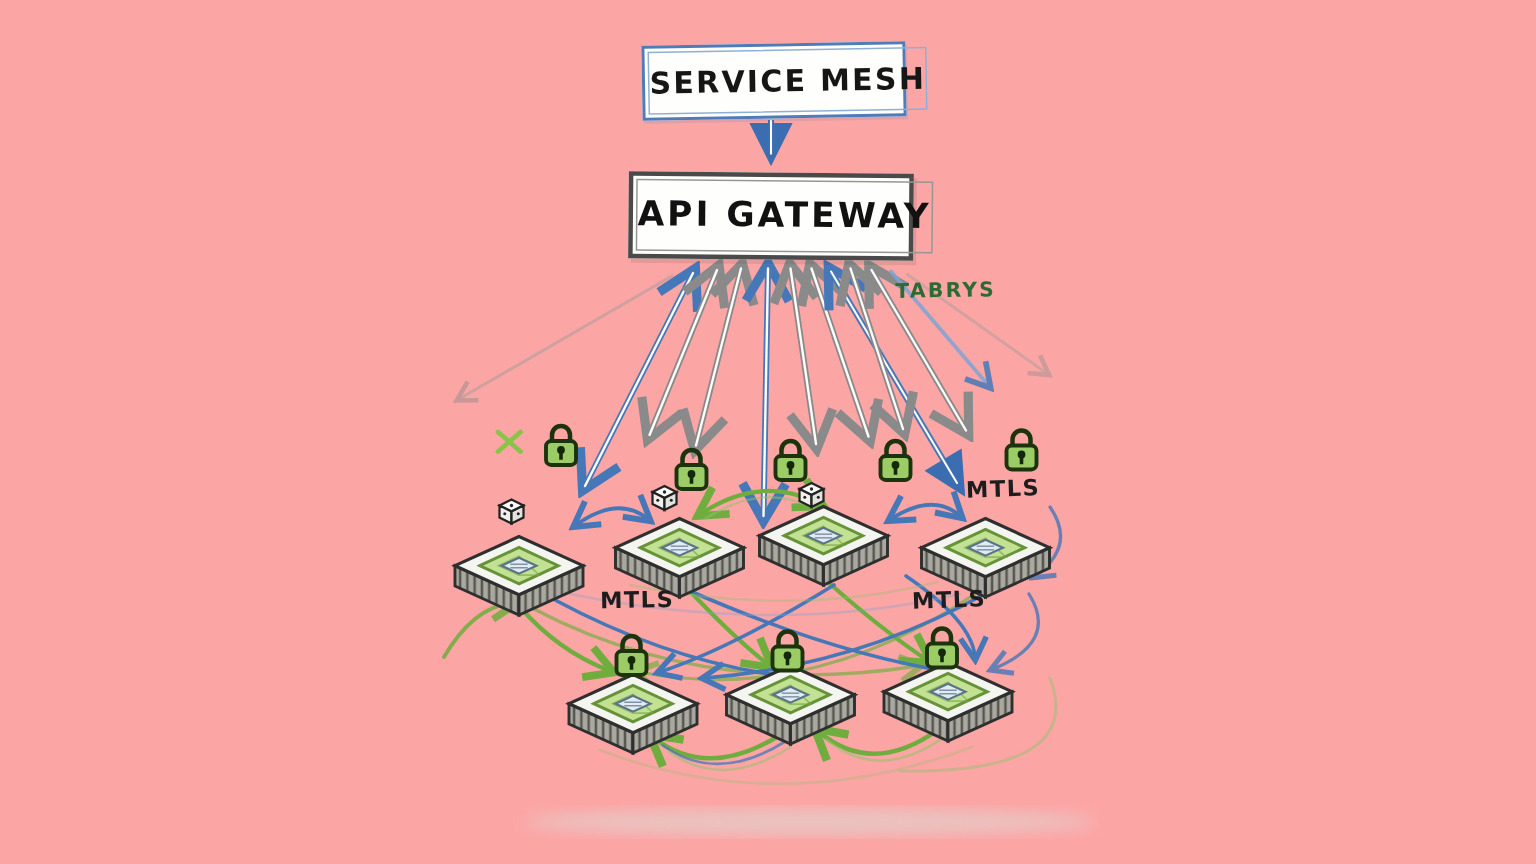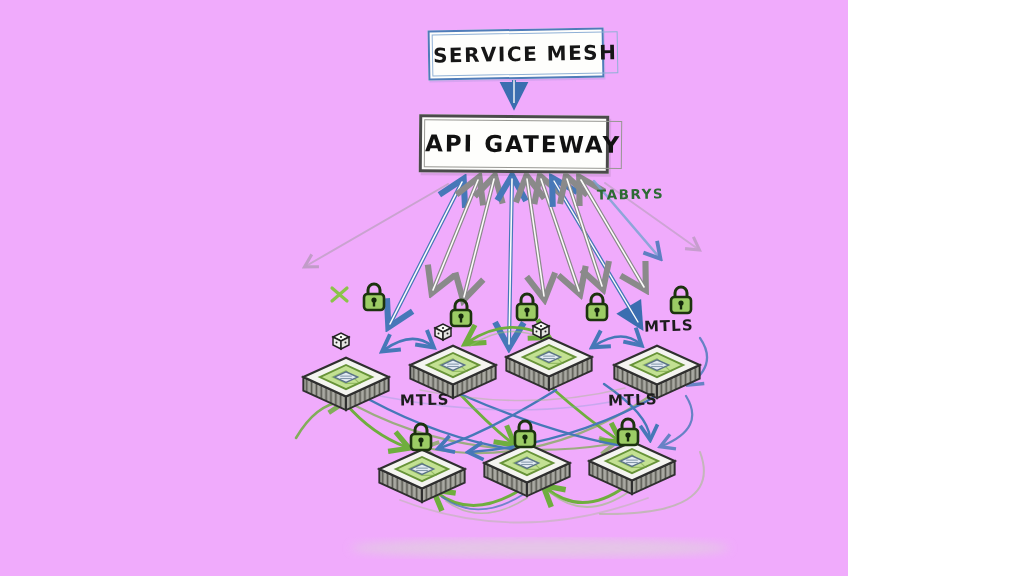--- a/index.html
+++ b/index.html
@@ -1,18 +1,18 @@
 <!DOCTYPE html>
 <html><head>
 <meta charset="utf-8">
 <style>
   html,body{margin:0;padding:0;background:#ffffff;}
   .stage{
-    position:relative;width:848px;height:576px;overflow:hidden;
-    background:#f0abfc;
+    position:relative;width:1024px;height:576px;overflow:hidden;
+    background:#fca5a5;
     font-family:"DejaVu Sans","Liberation Sans",sans-serif;
   }
   .stage svg.canvas{position:absolute;left:0;top:0;z-index:1;}
   .sketchbox{
     position:absolute;z-index:3;display:flex;align-items:stretch;justify-content:stretch;
     background:#fefefc;
   }
   .sketchbox .inner{
     flex:1;display:flex;align-items:center;justify-content:center;
     margin:2px;white-space:nowrap;

